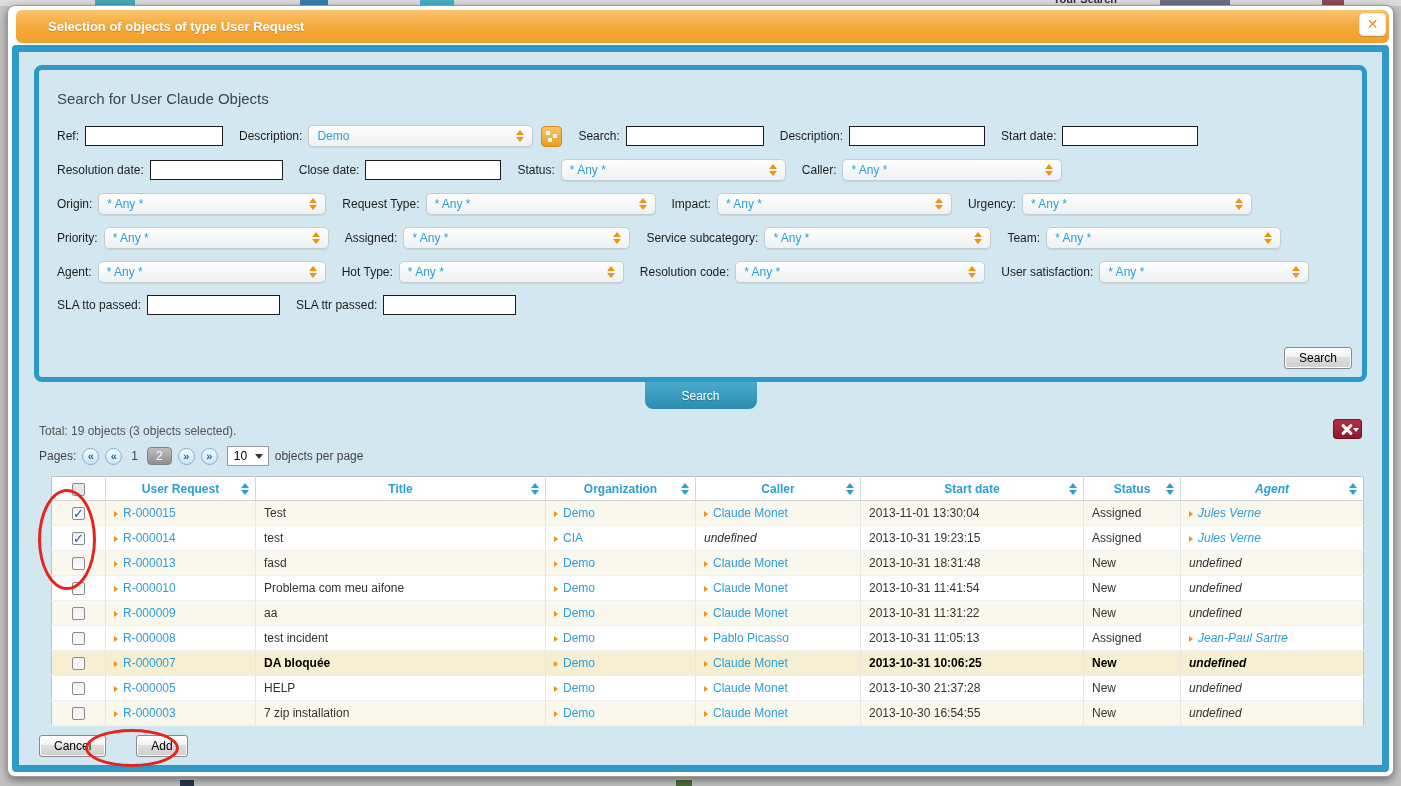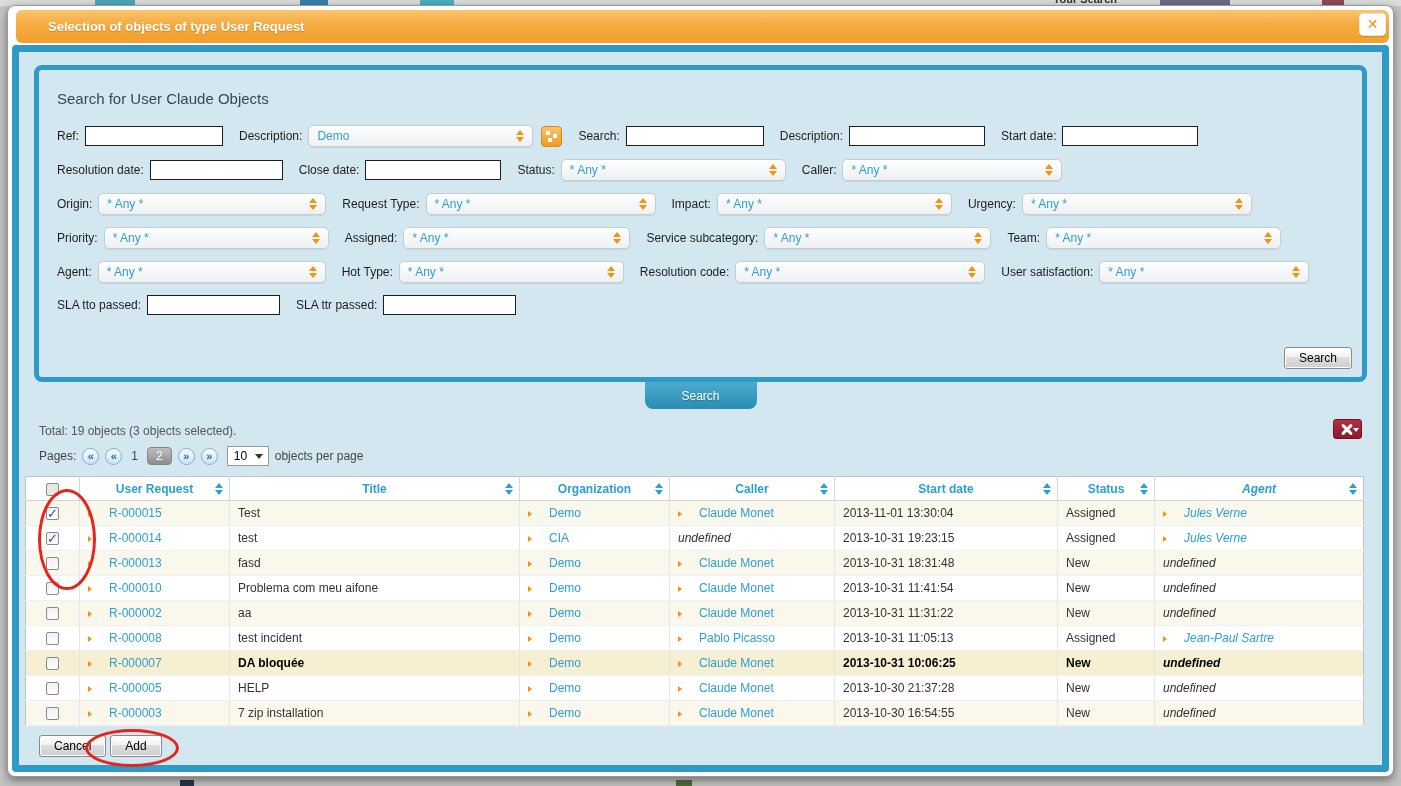--- a/index.html
+++ b/index.html
@@ -110,54 +110,54 @@
   .actions-ic {
     position:absolute; right:20px; top:367px; width:29px; height:20px;
     border-radius:3px; border:1px solid #76121f;
     background:linear-gradient(#b22f45,#8e1a2d); cursor:pointer;
   }
   .actions-ic .xb { position:absolute; left:6px; top:8px; width:14px; height:3px; background:#fff; border-radius:2px; }
   .actions-ic .xb1 { transform:rotate(45deg); }
   .actions-ic .xb2 { transform:rotate(-45deg); }
   .actions-ic .dk { position:absolute; right:2px; top:8px; width:0; height:0; border-left:3px solid transparent; border-right:3px solid transparent; border-top:4px solid #fff; }
 
-  .tblwrap { position:absolute; left:6px; right:18px; top:424px; }
+  .tblwrap { position:absolute; left:32px; right:18px; top:424px; }
   table.results { width:100%; border-collapse:collapse; background:#fff; border:1px solid #c2c2c2; }
   table.results th {
     height:24px; color:#2b9fd3; font-weight:bold; background:#fff;
     border-bottom:1px solid #d4d4d4; border-right:1px solid #c9dde9;
     position:relative; text-align:center; font-size:12px; cursor:pointer;
   }
   table.results th:last-child, table.results td:last-child { border-right:none;font-style:italic; }
   table.results td {
     height:25px; border-right:1px solid #e6e6e6; border-bottom:1px solid #efefef;
     padding:0 8px; color:#333;
   }
   tr.odd td { background:#faf7ec; }
   tr.hl td { background:#f7efd1; }
   tr.hl td.c-plain, tr.hl td.c-undef { font-weight:bold; color:#000; }
   td.c-cb, th.c-cb { text-align:center; padding:0; }
-  a.lnk { color:#2d9fd6; text-decoration:none; cursor:pointer;margin-left:12px; }
+  a.lnk { color:#2d9fd6; text-decoration:none; cursor:pointer; }
   .larr { display:inline-block; width:0; height:0; border-top:3px solid transparent; border-bottom:3px solid transparent; border-left:4px solid #ef9413; margin-right:5px; }
   .c-undef { font-style:italic; color:#444; }
   .sort { position:absolute; right:6px; top:50%; transform:translateY(-50%); display:flex; flex-direction:column; align-items:center; }
   .sort i { display:block; width:0; height:0; border-left:4px solid transparent; border-right:4px solid transparent; }
   .sort .su { border-bottom:5px solid #2b9fd3; margin-bottom:2px; }
   .sort .sd { border-top:5px solid #2b9fd3; }
   .cb {
     display:inline-block; width:13px; height:13px; border:1px solid #8a8a8a;
     border-radius:2px; background:linear-gradient(#f0f0f0,#fdfdfd);
     position:relative; vertical-align:middle; cursor:pointer;
   }
   .cb.hdr { background:#e7e7e7; }
   .cb.checked::after {
     content:"✓"; position:absolute; left:0; top:-2px;
     color:#2358a8; font-size:13px; font-weight:bold;
   }
-  .footer-btns { position:absolute; left:20px; bottom:8px; display:flex; gap:4px; }
+  .footer-btns { position:absolute; left:20px; bottom:8px; display:flex; gap:30px; }
 
   
   .ellipse { position:absolute; border:3px solid #e5251c; border-radius:50%; z-index:60; pointer-events:none; }
   .ell1 { left:38px; top:489px; width:58px; height:101px; }
   .ell2 { left:85px; top:729px; width:94px; height:38px; }
 </style>
 </head>
 <body>
 
 <div class="topstrip">
@@ -459,21 +459,21 @@
           <td class="c-plain">Problema com meu aifone</td>
           <td class="c-link"><span class="larr"></span><a class="lnk">Demo</a></td>
           <td class="c-link"><span class="larr"></span><a class="lnk">Claude Monet</a></td>
           <td class="c-plain">2013-10-31 11:41:54</td>
           <td class="c-plain">New</td>
           <td class="c-undef">undefined</td>
         </tr>
 
         <tr class="odd">
           <td class="c-cb"><span class="cb"></span></td>
-          <td class="c-link"><span class="larr"></span><a class="lnk">R-000002</a></td>
+          <td class="c-link"><span class="larr"></span><a class="lnk">R-000009</a></td>
           <td class="c-plain">aa</td>
           <td class="c-link"><span class="larr"></span><a class="lnk">Demo</a></td>
           <td class="c-link"><span class="larr"></span><a class="lnk">Claude Monet</a></td>
           <td class="c-plain">2013-10-31 11:31:22</td>
           <td class="c-plain">New</td>
           <td class="c-undef">undefined</td>
         </tr>
 
         <tr>
           <td class="c-cb"><span class="cb"></span></td>

